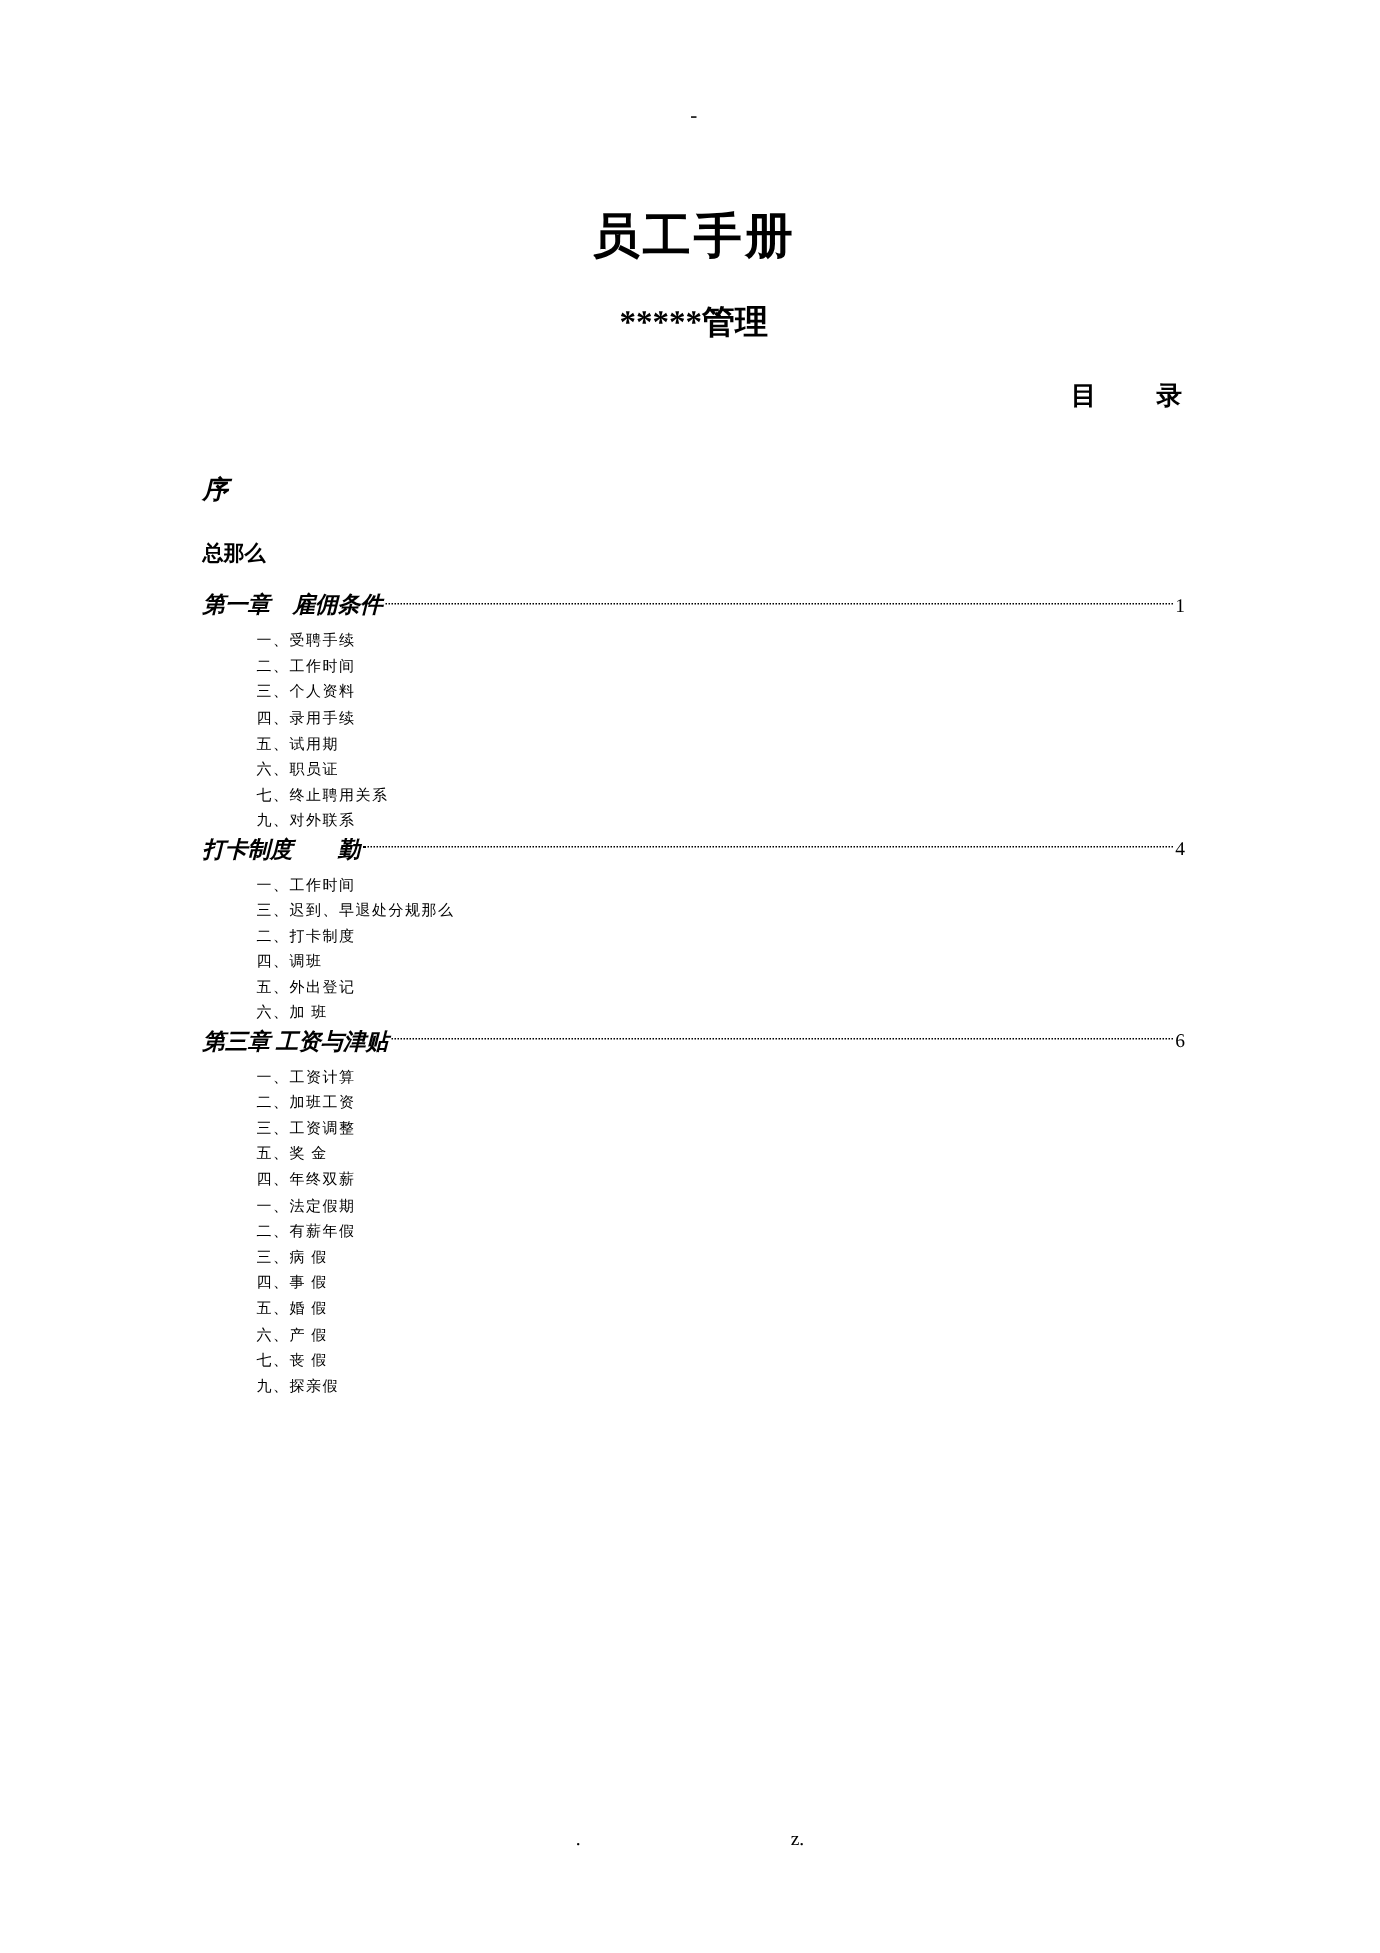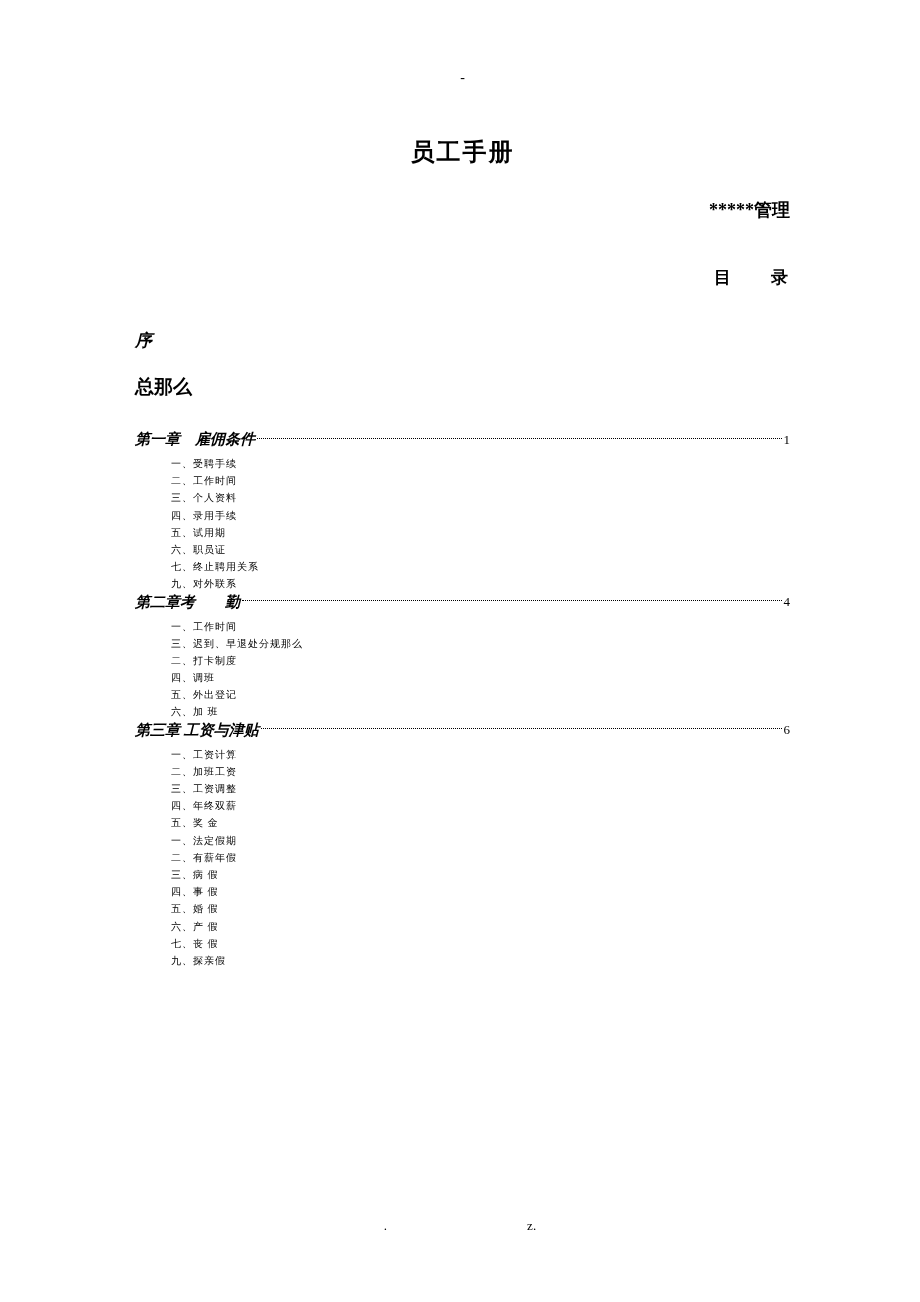--- a/index.html
+++ b/index.html
@@ -15,49 +15,49 @@
     padding: 70px 130px 0 135px;
   }
   .header-dash {
     text-align: center;
     font-size: 14px;
     color: #000;
     margin-bottom: 50px;
   }
   .title {
     text-align: center;
-    font-size: 24px;
+    font-size: 32px;
     font-weight: bold;
     font-family: "SimSun", "宋体", serif;
     letter-spacing: 2px;
-    margin-bottom: 30px;
+    margin-bottom: 20px;
   }
   .subtitle {
-    text-align: right;
-    font-size: 18px;
+    text-align: center;
+    font-size: 22px;
     font-weight: bold;
-    margin-bottom: 44px;
+    margin-bottom: 22px;
   }
   .toc-label {
     text-align: right;
     font-size: 17px;
     font-weight: bold;
     margin-bottom: 40px;
     letter-spacing: 2px;
   }
   .section-head {
     font-size: 17px;
     font-weight: bold;
     margin-bottom: 22px;
     font-style: italic;
   }
   .section-head2 {
-    font-size: 19px;
+    font-size: 14px;
     font-weight: bold;
-    margin-bottom: 30px;
+    margin-bottom: 16px;
   }
   .chapter {
     display: flex;
     align-items: center;
     font-size: 15px;
     margin-bottom: 6px;
     white-space: nowrap;
   }
   .chapter-title {
     font-weight: bold;
@@ -107,40 +107,40 @@
       </div>
       <div class="item">一、受聘手续</div>
       <div class="item">二、工作时间</div>
       <div class="item">三、个人资料</div>
       <div class="item">四、录用手续</div>
       <div class="item">五、试用期</div>
       <div class="item">六、职员证</div>
       <div class="item">七、终止聘用关系</div>
       <div class="item">九、对外联系</div>
       <div class="chapter">
-        <span class="chapter-title">第二章考　　勤</span>
+        <span class="chapter-title">打卡制度　　勤</span>
         <span class="leader"></span>
         <span class="page-num">4</span>
       </div>
       <div class="item">一、工作时间</div>
       <div class="item">三、迟到、早退处分规那么</div>
       <div class="item">二、打卡制度</div>
       <div class="item">四、调班</div>
       <div class="item">五、外出登记</div>
       <div class="item">六、加 班</div>
       <div class="chapter">
         <span class="chapter-title">第三章 工资与津贴</span>
         <span class="leader"></span>
         <span class="page-num">6</span>
       </div>
       <div class="item">一、工资计算</div>
       <div class="item">二、加班工资</div>
       <div class="item">三、工资调整</div>
+      <div class="item">五、奖 金</div>
       <div class="item">四、年终双薪</div>
-      <div class="item">五、奖 金</div>
       <div class="item">一、法定假期</div>
       <div class="item">二、有薪年假</div>
       <div class="item">三、病 假</div>
       <div class="item">四、事 假</div>
       <div class="item">五、婚 假</div>
       <div class="item">六、产 假</div>
       <div class="item">七、丧 假</div>
       <div class="item">九、探亲假</div>
     </div>
 </div>

